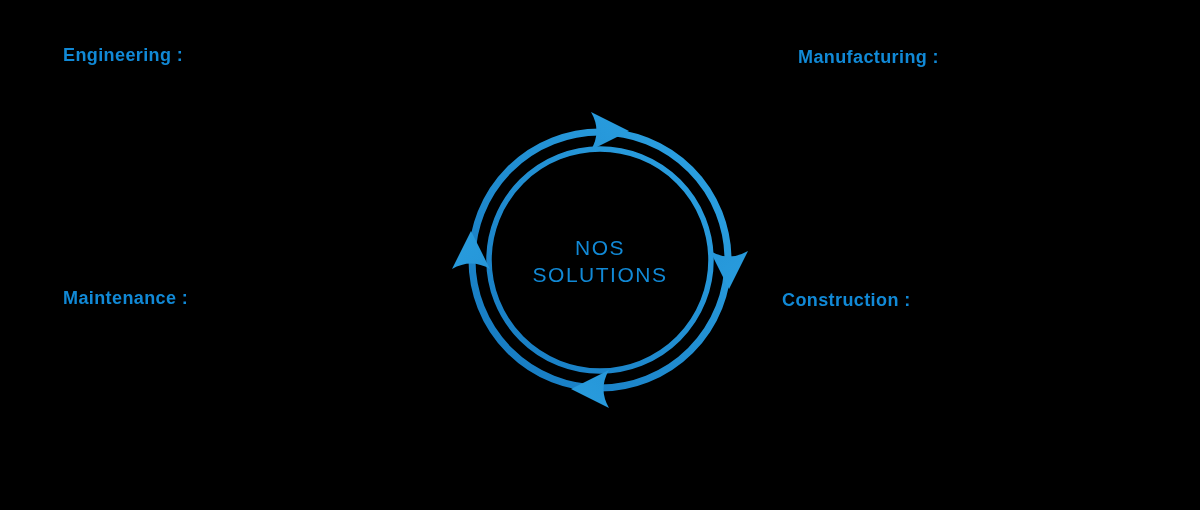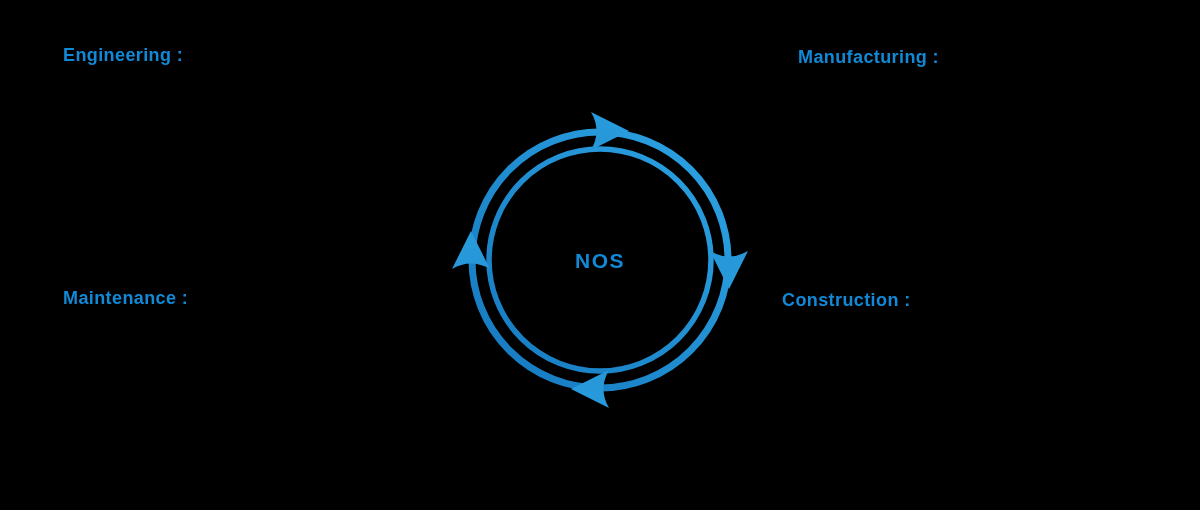--- a/index.html
+++ b/index.html
@@ -37,21 +37,21 @@
     height: 510px;
     display: block;
   }
   .center-title {
     position: absolute;
     left: 600px;
     top: 261px;
     transform: translate(-50%, -50%);
     color: var(--accent);
     font-size: 21px;
-    font-weight: bold;
+    font-weight: normal;
     letter-spacing: 1.5px;
     text-align: center;
     line-height: 1.3;
     white-space: nowrap;
   }
   .center-title span { display: block; }
 </style>
 </head>
 <body>
 
@@ -78,15 +78,16 @@
     <circle cx="600" cy="260" r="111" fill="none" stroke="url(#ringGrad)" stroke-width="5.5"></circle>
 
     <use href="#cycleArrowhead"></use>
     <use href="#cycleArrowhead" transform="rotate(90 600 260)"></use>
     <use href="#cycleArrowhead" transform="rotate(180 600 260)"></use>
     <use href="#cycleArrowhead" transform="rotate(270 600 260)"></use>
   </svg>
 
   <div class="center-title">
     <span>NOS</span>
+    <span>SOLUTIONS</span>
   </div>
 
 </div>
 
 </body></html>

